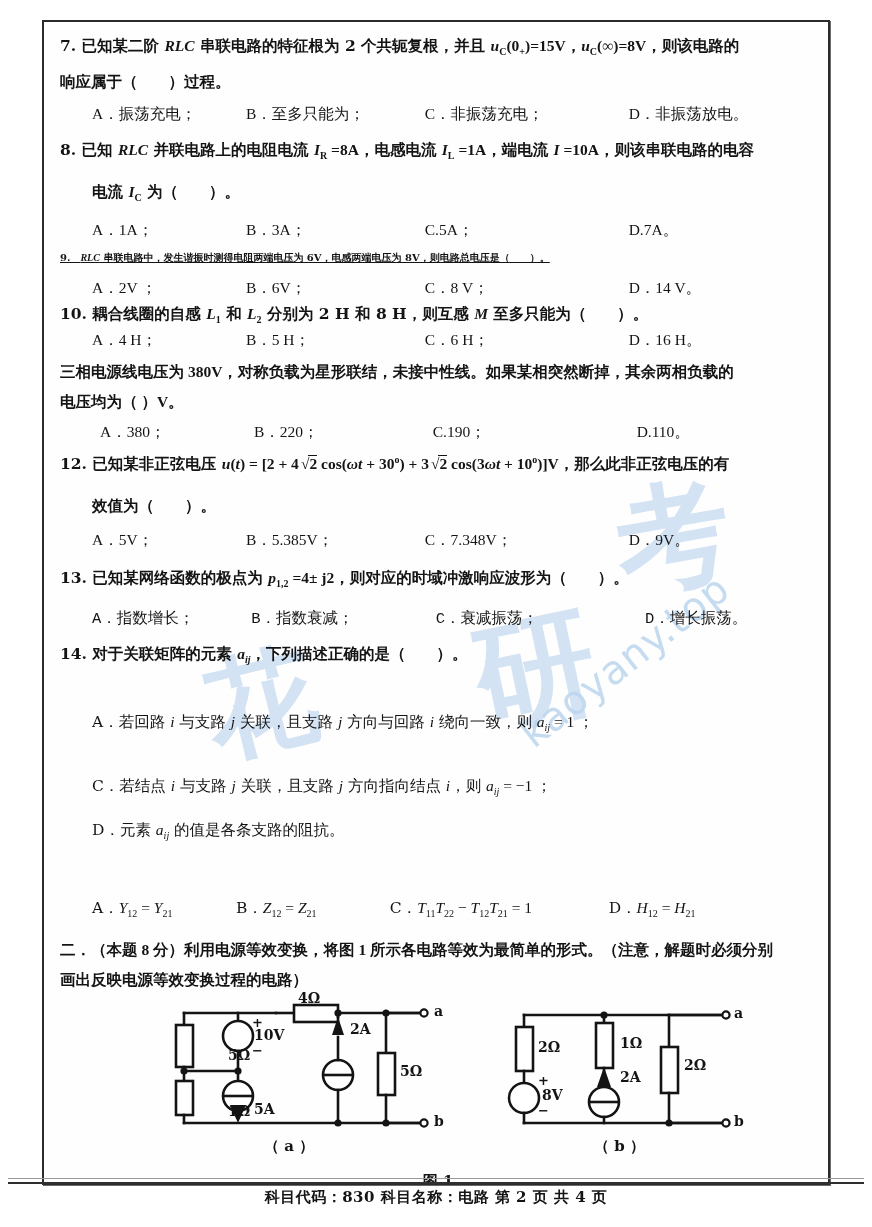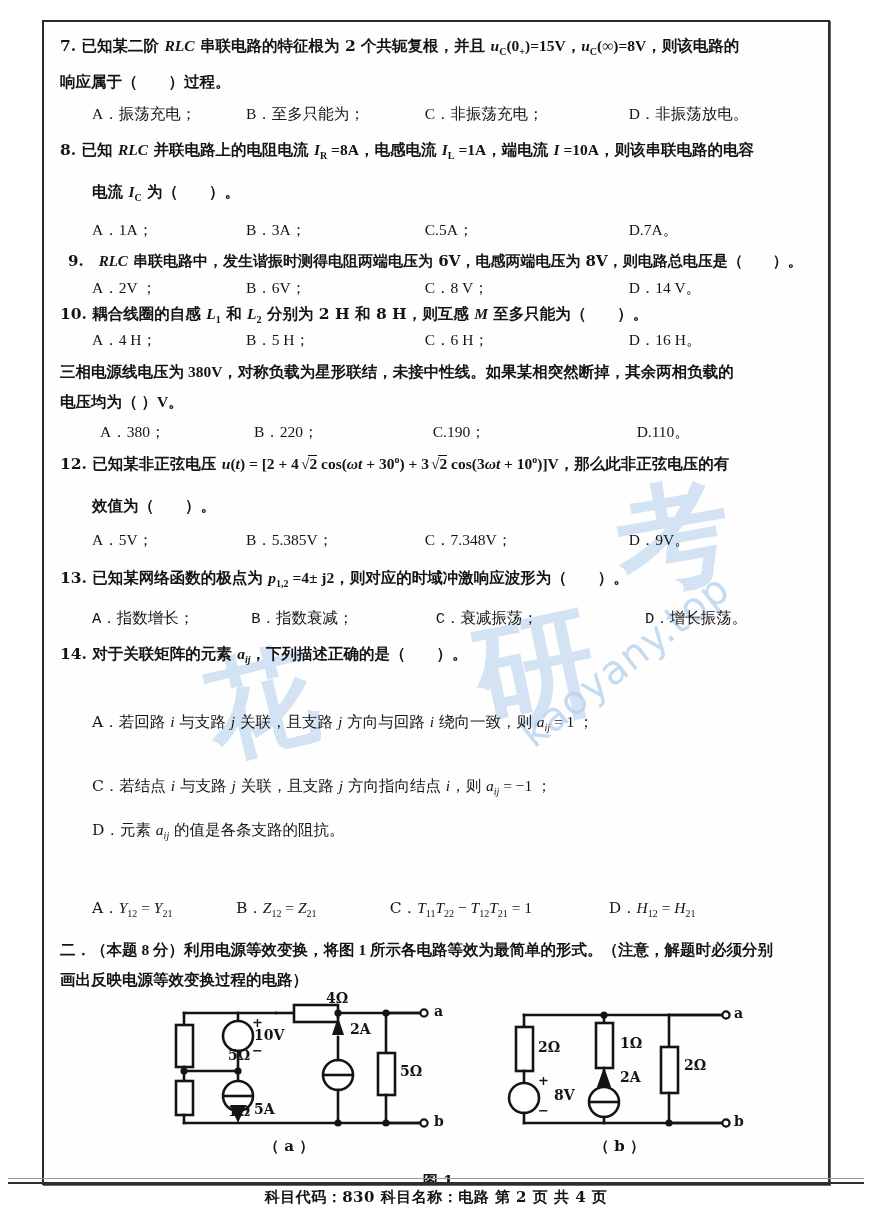--- a/index.html
+++ b/index.html
@@ -199,21 +199,21 @@
     <div class="q-line q-stem" style="left:36px; top:152px;">
       <span class="cn">电流 </span><i>I</i><span class="sub">C</span><span class="cn"> 为（　　）。</span>
     </div>
     <div class="opt-row" style="left:36px; top:190px;">
       <span style="width:150px">A．1A；</span>
       <span style="width:175px">B．3A；</span>
       <span style="width:200px">C.5A；</span>
       <span>D.7A。</span>
     </div>
 
-    <div class="q-line q-stem" style="left:12px; top:222px; font-size:15px;">
+    <div class="q-line q-stem" style="left:4px; top:222px; font-size:10px;text-decoration:underline;">
       <span class="cn">9.　</span><i>RLC</i><span class="cn"> 串联电路中，发生谐振时测得电阻两端电压为 6V，电感两端电压为 8V，则电路总电压是（　　）。</span>
     </div>
     <div class="opt-row" style="left:36px; top:248px;">
       <span style="width:150px">A．2V ；</span>
       <span style="width:175px">B．6V；</span>
       <span style="width:200px">C．8 V；</span>
       <span>D．14 V。</span>
     </div>
 
     <div class="q-line q-stem" style="left:4px; top:274px;">
@@ -348,21 +348,21 @@
         </g>
 
         <g fill="#ffffff" stroke="#141414" stroke-width="2.2">
           <circle cx="258" cy="18" r="3.6"></circle>
           <circle cx="258" cy="128" r="3.6"></circle>
         </g>
       </svg>
 
       <div style="position:absolute;left:172px;top:52px;font:bold 14px 'DejaVu Serif',serif;">5Ω</div>
       <div style="position:absolute;left:172px;top:108px;font:bold 14px 'DejaVu Serif',serif;">1Ω</div>
-      <div style="position:absolute;left:242px;top:-5px;font:bold 14px 'DejaVu Serif',serif;margin-left:28px;">4Ω</div>
+      <div style="position:absolute;left:242px;top:-5px;font:bold 14px 'DejaVu Serif',serif;">4Ω</div>
       <div style="position:absolute;left:344px;top:68px;font:bold 14px 'DejaVu Serif',serif;">5Ω</div>
       <div style="position:absolute;left:196px;top:20px;font:bold 13px 'DejaVu Serif',serif;">+</div>
       <div style="position:absolute;left:198px;top:32px;font:bold 14px 'DejaVu Serif',serif;">10V</div>
       <div style="position:absolute;left:196px;top:48px;font:bold 13px 'DejaVu Serif',serif;">−</div>
       <div style="position:absolute;left:198px;top:106px;font:bold 14px 'DejaVu Serif',serif;">5A</div>
       <div style="position:absolute;left:294px;top:26px;font:bold 14px 'DejaVu Serif',serif;">2A</div>
       <div style="position:absolute;left:378px;top:8px;font:bold 14px 'DejaVu Serif',serif;">a</div>
       <div style="position:absolute;left:378px;top:118px;font:bold 14px 'DejaVu Serif',serif;">b</div>
       <div class="fig-caption" style="left:208px;top:142px;">（ a ）</div>
 
@@ -405,21 +405,21 @@
         <g fill="#ffffff" stroke="#141414" stroke-width="2.2">
           <circle cx="222" cy="20" r="3.6"></circle>
           <circle cx="222" cy="128" r="3.6"></circle>
         </g>
       </svg>
 
       <div style="position:absolute;left:482px;top:44px;font:bold 14px 'DejaVu Serif',serif;">2Ω</div>
       <div style="position:absolute;left:564px;top:40px;font:bold 14px 'DejaVu Serif',serif;">1Ω</div>
       <div style="position:absolute;left:628px;top:62px;font:bold 14px 'DejaVu Serif',serif;">2Ω</div>
       <div style="position:absolute;left:482px;top:78px;font:bold 13px 'DejaVu Serif',serif;">+</div>
-      <div style="position:absolute;left:486px;top:92px;font:bold 14px 'DejaVu Serif',serif;margin-left:12px;">8V</div>
+      <div style="position:absolute;left:486px;top:92px;font:bold 14px 'DejaVu Serif',serif;">8V</div>
       <div style="position:absolute;left:482px;top:108px;font:bold 13px 'DejaVu Serif',serif;">−</div>
       <div style="position:absolute;left:564px;top:74px;font:bold 14px 'DejaVu Serif',serif;">2A</div>
       <div style="position:absolute;left:678px;top:10px;font:bold 14px 'DejaVu Serif',serif;">a</div>
       <div style="position:absolute;left:678px;top:118px;font:bold 14px 'DejaVu Serif',serif;">b</div>
       <div class="fig-caption" style="left:538px;top:142px;">（ b ）</div>
     </div>
 
   </div>
 
   <div id="fig1-label">图 1</div>

